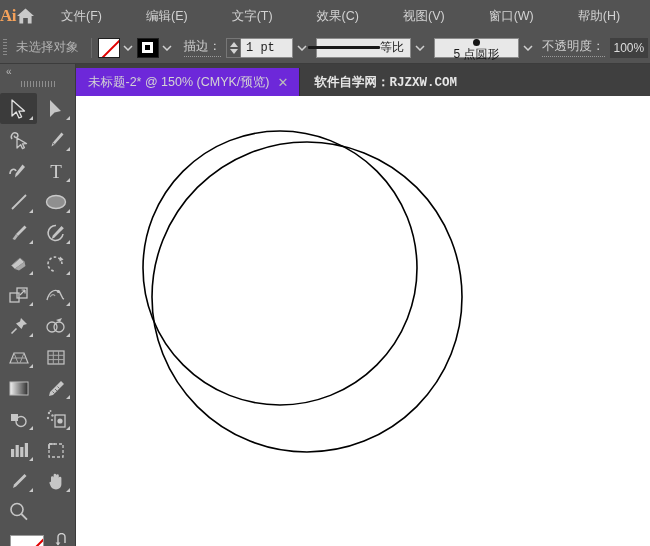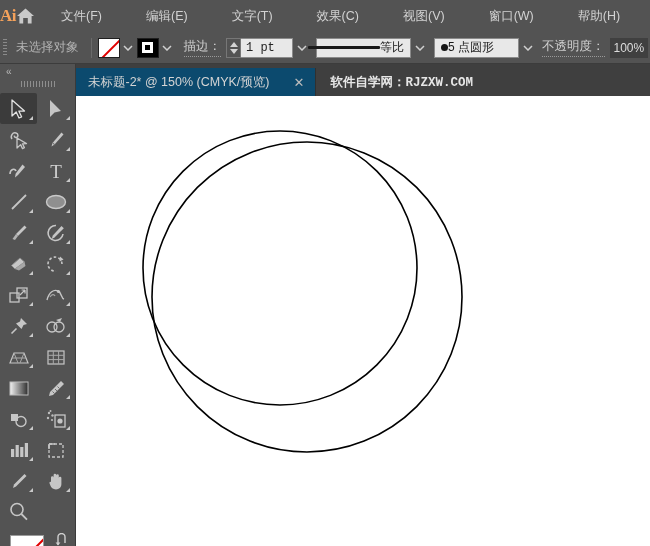--- a/index.html
+++ b/index.html
@@ -121,21 +121,21 @@
     white-space: nowrap;
   }
   .combo {
     height: 20px; box-sizing: border-box;
     background: #e8e8e8; color: #1a1a1a;
     border: 1px solid #8a8a8a;
     display: flex; align-items: center; justify-content: flex-end;
     padding: 0 6px; font-size: 12px;
     white-space: nowrap; gap: 0;
   }
-  .combo.brush { justify-content: flex-start; }
+  .combo.brush { justify-content: flex-start; flex-direction: column; }
   .profile-line {
     flex: 1; height: 3px; background: #1a1a1a; border-radius: 1px;
     min-width: 72px;
   }
   .brush-dot {
     width: 7px; height: 7px; border-radius: 50%; background: #141414;
     flex: none;
   }
   .opacity-field {
     height: 20px; box-sizing: border-box;
@@ -147,23 +147,23 @@
 
   
   .tabbar {
     position: absolute; left: 0; top: 64px; width: 650px; height: 32px;
     background: #3f3f3f;
     display: flex; align-items: flex-end;
     box-sizing: border-box;
   }
   .tabbar-left-pad { width: 76px; height: 32px; background: #535353; }
   .doc-tab {
-    height: 28px; background: #0c4a6e;
+    height: 28px; background: #6d28d9;
     display: flex; align-items: center;
-    padding: 0 9px 0 12px; gap: 22px;
+    padding: 0 9px 0 12px; gap: 6px;
     border-right: 1px solid #303030;
     box-sizing: border-box;
   }
   .doc-tab-title { color: #d4d4d4; font-size: 12.5px; white-space: nowrap; }
   .tab-close {
     color: #bcbcbc; font-size: 13px; line-height: 1;
     padding: 0 2px; cursor: default;
   }
   .watermark {
     color: #e6e6e6; font-size: 12.5px; font-weight: bold;

